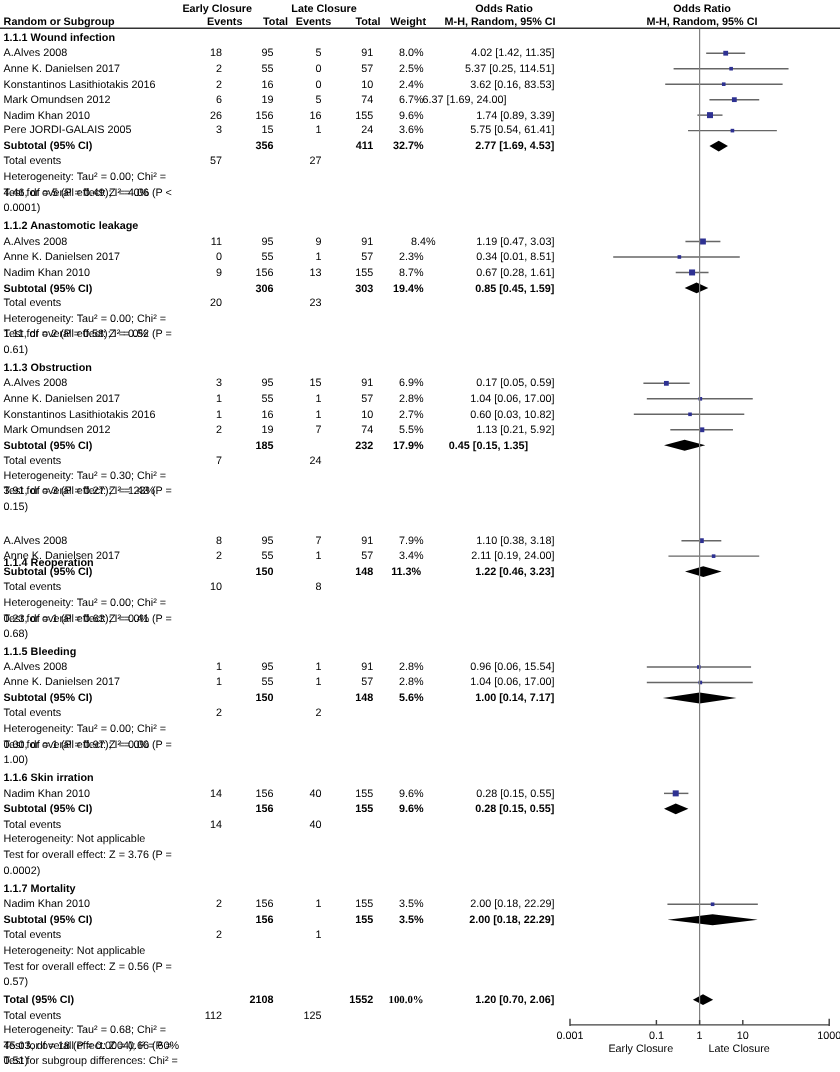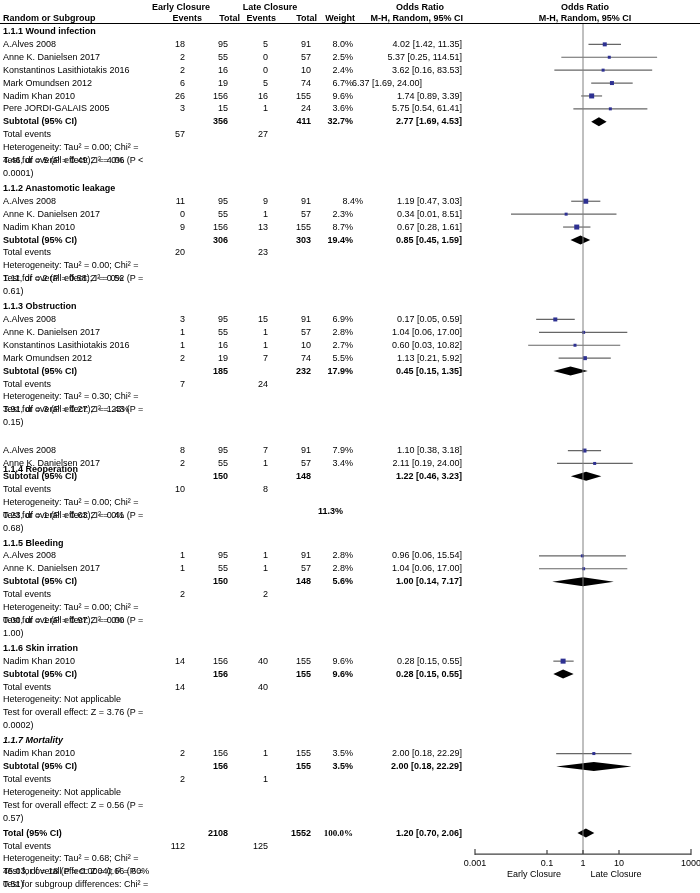--- a/index.html
+++ b/index.html
@@ -201,21 +201,21 @@
         <div class="cell" style="left: 228px; width: 40px; text-align: right;">7</div>
         <div class="cell" style="left: 271px; width: 40px; text-align: right;">74</div>
         <div class="cell" style="left: 308px; width: 45px; text-align: right;">5.5%</div>
         <div class="cell" style="left: 352px; width: 110px; text-align: right;">1.13 [0.21, 5.92]</div>
       </div>
       <div class="row" style="top: 364.6px; height: 12.9px;">
         <div class="cell b" style="left: 3px; width: 150px; text-align: left;">Subtotal (95% CI)</div>
         <div class="cell b" style="left: 188px; width: 40px; text-align: right;">185</div>
         <div class="cell b" style="left: 271px; width: 40px; text-align: right;">232</div>
         <div class="cell b" style="left: 308px; width: 45px; text-align: right;">17.9%</div>
-        <div class="cell b" style="left: 352px; width: 110px; text-align: right;">0.45 [0.15, 1.35]</div>
+        <div class="cell b" style="left: 352px; width: 110px; text-align: center;">0.45 [0.15, 1.35]</div>
       </div>
       <div class="row" style="top: 377.5px; height: 12.9px;">
         <div class="cell" style="left: 3px; width: 150px; text-align: left;">Total events</div>
         <div class="cell" style="left: 145px; width: 40px; text-align: right;">7</div>
         <div class="cell" style="left: 228px; width: 40px; text-align: right;">24</div>
       </div>
       <div class="row" style="top: 390.4px; height: 12.9px;">
         <div class="cell" style="left: 3px; width: 150px; text-align: left;">Heterogeneity: Tau² = 0.30; Chi² = 3.91, df = 3 (P = 0.27); I² = 23%</div>
       </div>
       <div class="row" style="top: 403.3px; height: 12.9px;">
@@ -239,21 +239,21 @@
         <div class="cell" style="left: 188px; width: 40px; text-align: right;">55</div>
         <div class="cell" style="left: 228px; width: 40px; text-align: right;">1</div>
         <div class="cell" style="left: 271px; width: 40px; text-align: right;">57</div>
         <div class="cell" style="left: 308px; width: 45px; text-align: right;">3.4%</div>
         <div class="cell" style="left: 352px; width: 110px; text-align: right;">2.11 [0.19, 24.00]</div>
       </div>
       <div class="row" style="top: 469.9px; height: 12.9px;">
         <div class="cell b" style="left: 3px; width: 150px; text-align: left;">Subtotal (95% CI)</div>
         <div class="cell b" style="left: 188px; width: 40px; text-align: right;">150</div>
         <div class="cell b" style="left: 271px; width: 40px; text-align: right;">148</div>
-        <div class="cell b" style="left: 308px; width: 45px; text-align: center; margin-top: 35px;">11.3%</div>
+        <div class="cell b" style="left: 326px; width: 45px; text-align: left;">11.3%</div>
         <div class="cell b" style="left: 352px; width: 110px; text-align: right;">1.22 [0.46, 3.23]</div>
       </div>
       <div class="row" style="top: 482.8px; height: 12.9px;">
         <div class="cell" style="left: 3px; width: 150px; text-align: left;">Total events</div>
         <div class="cell" style="left: 145px; width: 40px; text-align: right;">10</div>
         <div class="cell" style="left: 228px; width: 40px; text-align: right;">8</div>
       </div>
       <div class="row" style="top: 495.7px; height: 12.9px;">
         <div class="cell" style="left: 3px; width: 150px; text-align: left;">Heterogeneity: Tau² = 0.00; Chi² = 0.23, df = 1 (P = 0.63); I² = 0%</div>
       </div>
@@ -323,21 +323,21 @@
         <div class="cell" style="left: 145px; width: 40px; text-align: right;">14</div>
         <div class="cell" style="left: 228px; width: 40px; text-align: right;">40</div>
       </div>
       <div class="row" style="top: 693.4px; height: 12.9px;">
         <div class="cell" style="left: 3px; width: 150px; text-align: left;">Heterogeneity: Not applicable</div>
       </div>
       <div class="row" style="top: 706.3px; height: 12.9px;">
         <div class="cell" style="left: 3px; width: 150px; text-align: left;">Test for overall effect: Z = 3.76 (P = 0.0002)</div>
       </div>
       <div class="row" style="top: 734.2px; height: 12.9px;">
-        <div class="cell b" style="left: 3px; width: 150px; text-align: left; font-style: italic;">1.1.7 Mortality</div>
+        <div class="cell b" style="left: 3px; width: 150px; text-align: left;">1.1.7 Mortality</div>
       </div>
       <div class="row" style="top: 747.1px; height: 12.9px;">
         <div class="cell" style="left: 3px; width: 150px; text-align: left;">Nadim Khan 2010</div>
         <div class="cell" style="left: 145px; width: 40px; text-align: right;">2</div>
         <div class="cell" style="left: 188px; width: 40px; text-align: right;">156</div>
         <div class="cell" style="left: 228px; width: 40px; text-align: right;">1</div>
         <div class="cell" style="left: 271px; width: 40px; text-align: right;">155</div>
         <div class="cell" style="left: 308px; width: 45px; text-align: right;">3.5%</div>
         <div class="cell" style="left: 352px; width: 110px; text-align: right;">2.00 [0.18, 22.29]</div>
       </div>

